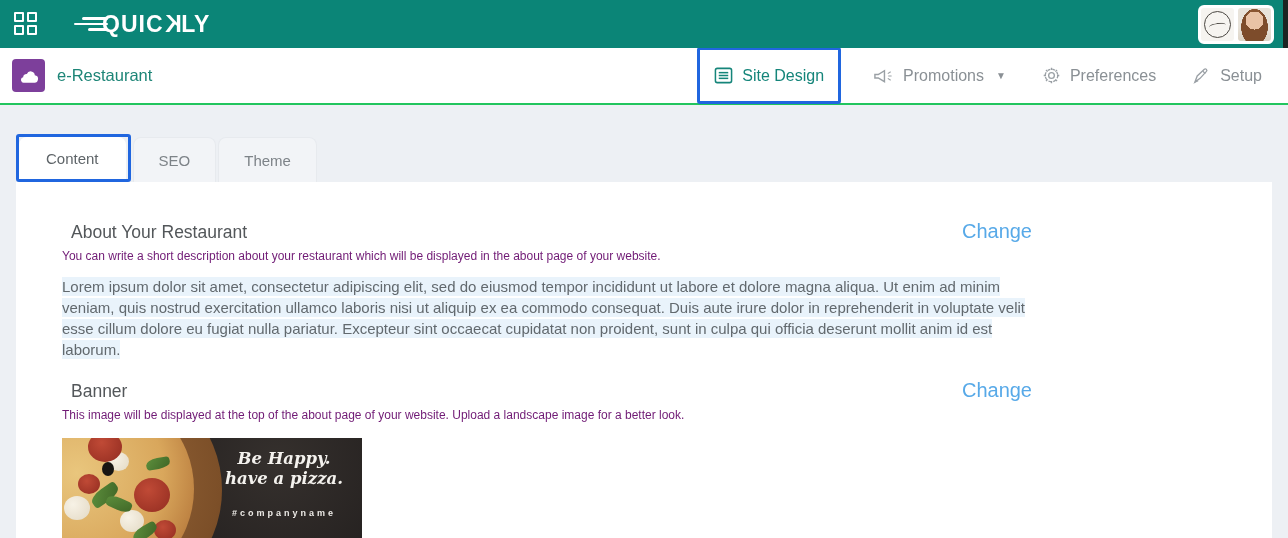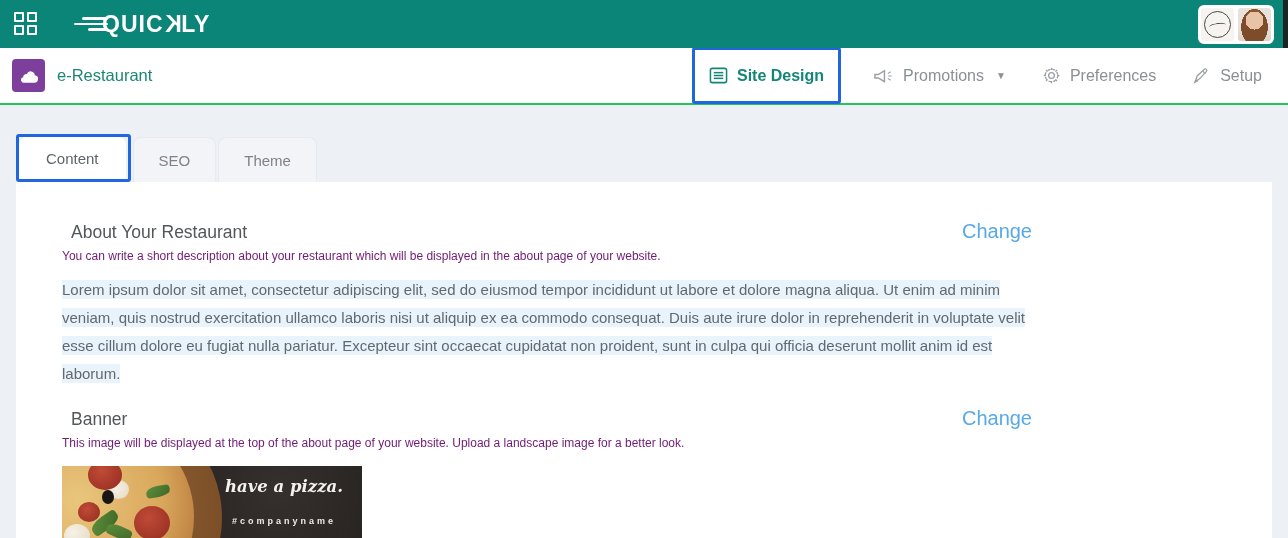--- a/index.html
+++ b/index.html
@@ -33,36 +33,36 @@
   
   .subheader { height:57px; background:#fff; border-bottom:2px solid #22c55e; display:flex; align-items:center; justify-content:space-between; padding:0 26px 0 12px; }
   .app { display:flex; align-items:center; gap:12px; }
   .app-icon { width:33px; height:33px; background:#7d3f9b; border-radius:4px; display:flex; align-items:center; justify-content:center; }
   .app-name { color:#1d8577; font-size:16.5px; cursor:pointer; }
   .nav { display:flex; align-items:center; gap:36px; }
   .nav-item { display:flex; align-items:center; gap:9px; font-size:16px; color:#8a9095; cursor:pointer; white-space:nowrap; }
   .nav-item.active { color:#15857a; }
   .caret { font-size:10px; color:#8a9095; margin-left:3px; }
   .annotation-box { border:3px solid #2066df; border-radius:3px; }
-  .nav-annotation { padding:16px 14px; margin-right:-4px;font-weight:bold; }
+  .nav-annotation { padding:16px 14px; margin-right:-4px; }
 
   
   .main { padding:29px 16px 0 16px; }
   .tabs { display:flex; align-items:flex-end; height:48px; }
   .tab { height:45px; display:flex; align-items:center; justify-content:center; padding:0 25px; font-size:15px; color:#7d8388; background:#f2f4f7; border:1px solid #e7eaee; border-bottom:none; border-radius:8px 8px 0 0; margin-right:2px; cursor:pointer; }
   .tab-annotation { margin-right:2px; height:48px; display:flex; }
   .tab.active { background:#fff; color:#5f6569; border-color:transparent; height:42px; align-self:center; padding:0 26px; }
 
   .card { background:#fff; min-height:344px; padding:38px 46px 24px 46px; }
   .card-inner { width:970px; }
   .sec-head { display:flex; justify-content:space-between; align-items:baseline; }
   .sec-title { font-size:17.5px; color:#53575a; font-weight:400;margin-left:9px; }
   .change-link { font-size:20px; color:#57a9e8; cursor:pointer; }
   .sec-desc { font-size:12px; color:#701a75; margin-top:6px; }
-  .about-text { margin:13px 0 19px 0; font-size:15px; line-height:28px; color:#62696e; }
+  .about-text { margin:13px 0 19px 0; font-size:15px; line-height:21px; color:#62696e; }
   .about-text span { background:#e9f3fb; padding:1px 0; }
 
   
   .banner-img { margin-top:16px; width:300px; height:100px; position:relative; overflow:hidden;
       background:radial-gradient(circle at 72% 25%, #35302d 0, #252120 55%, #1a1716 100%); }
   .board { position:absolute; width:232px; height:232px; border-radius:50%; left:-72px; top:-64px;
       background:radial-gradient(circle at 45% 45%, #9a6a3d 0, #7c4f28 70%, #5e3a1c 100%); }
   .pizza { position:absolute; width:202px; height:202px; border-radius:50%; left:-70px; top:-50px;
       background:radial-gradient(circle at 42% 42%, #e9c67d 0, #d9a75c 52%, #c08544 72%, #a96f34 84%, #96602c 100%); }
   .top { position:absolute; border-radius:50%; }
@@ -186,20 +186,21 @@
           <div class="top pep" style="left:26px; top:-6px; width:34px; height:30px;"></div>
           <div class="top pep" style="left:72px; top:40px; width:36px; height:34px;"></div>
           <div class="top pep" style="left:16px; top:36px; width:22px; height:20px;"></div>
           <div class="top pep" style="left:92px; top:82px; width:22px; height:20px;"></div>
           <div class="top olive" style="left:40px; top:24px; width:12px; height:14px;"></div>
           <div class="top basil" style="left:28px; top:50px; width:30px; height:14px; transform:rotate(-35deg);"></div>
           <div class="top basil" style="left:44px; top:60px; width:26px; height:12px; transform:rotate(25deg);"></div>
           <div class="top basil" style="left:84px; top:20px; width:24px; height:11px; transform:rotate(-10deg);"></div>
           <div class="top basil" style="left:70px; top:88px; width:26px; height:12px; transform:rotate(-30deg);"></div>
           <div class="banner-text">
+            <div class="script">Be Happy.</div>
             <div class="script">have a pizza.</div>
             <div class="hashtag">#companyname</div>
           </div>
         </div>
       </section>
 
     </div>
   </div>
 </div>
 

